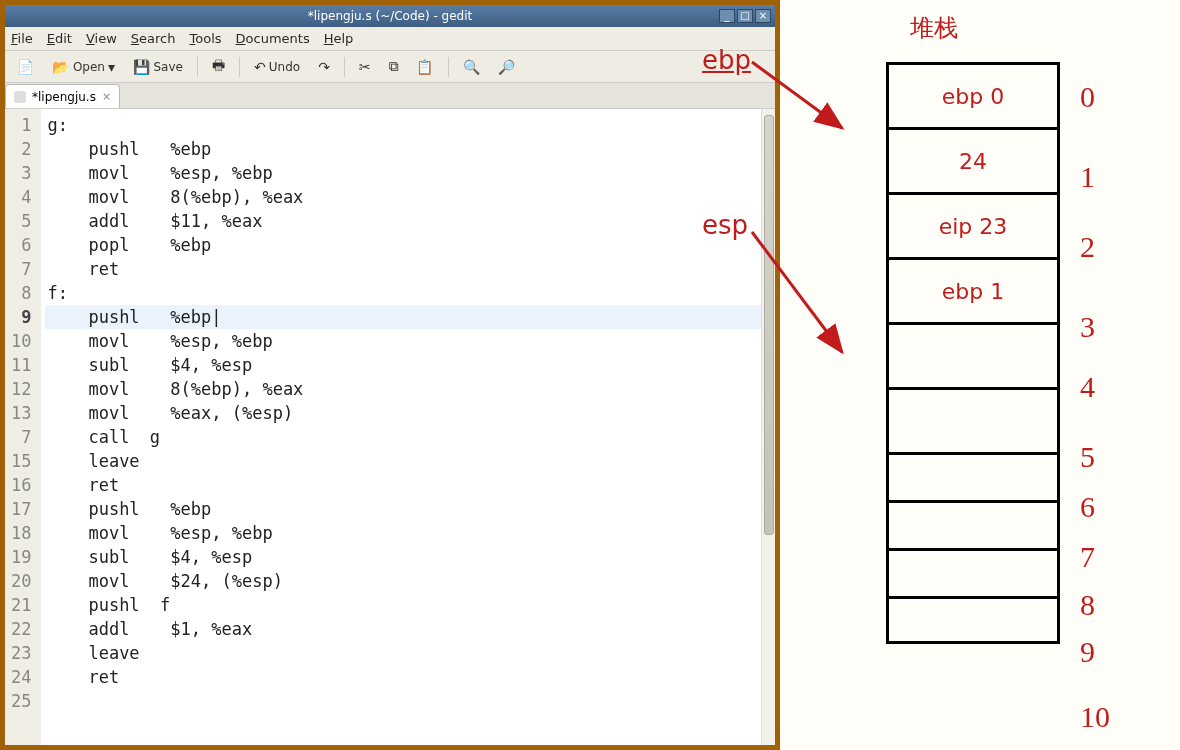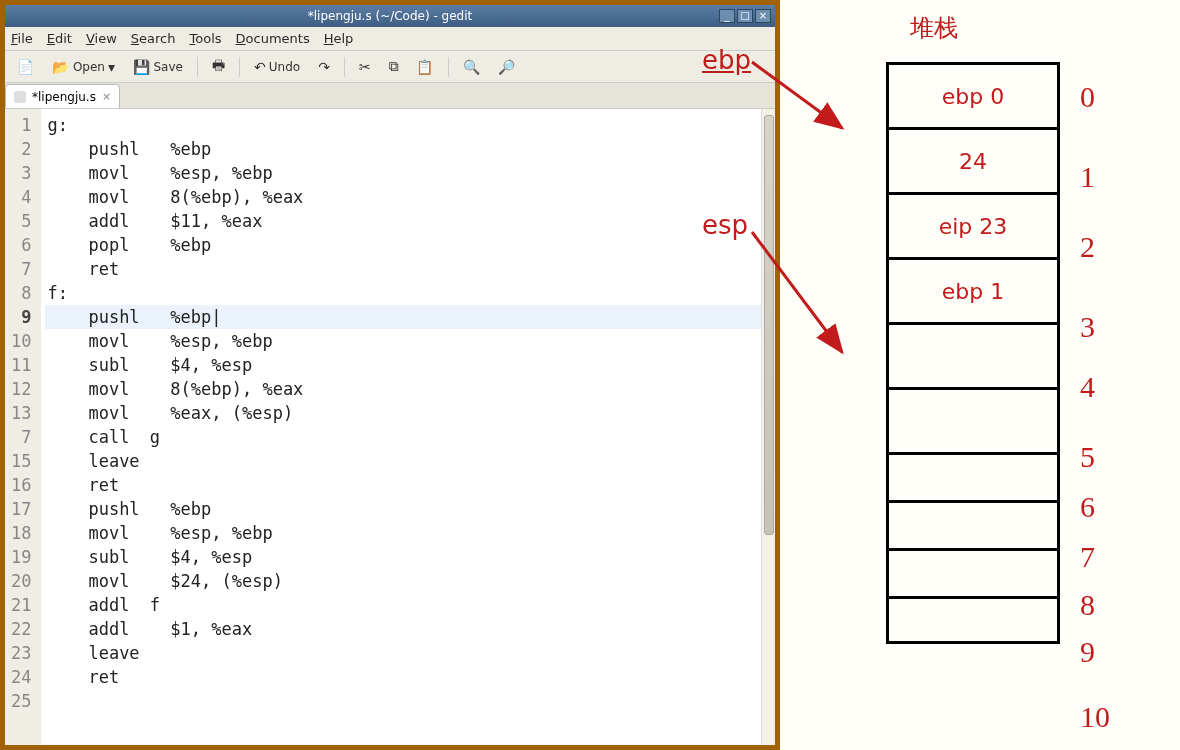--- a/index.html
+++ b/index.html
@@ -317,21 +317,21 @@
         <div class="code-line">    subl    $4, %esp</div>
         <div class="code-line">    movl    8(%ebp), %eax</div>
         <div class="code-line">    movl    %eax, (%esp)</div>
         <div class="code-line">    call  g</div>
         <div class="code-line">    leave</div>
         <div class="code-line">    ret</div>
         <div class="code-line">    pushl   %ebp</div>
         <div class="code-line">    movl    %esp, %ebp</div>
         <div class="code-line">    subl    $4, %esp</div>
         <div class="code-line">    movl    $24, (%esp)</div>
-        <div class="code-line">    addl  f</div>
+        <div class="code-line">    pushl  f</div>
         <div class="code-line">    addl    $1, %eax</div>
         <div class="code-line">    leave</div>
         <div class="code-line">    ret</div>
       </div>
     <div class="scrollbar">
       <div class="scrollthumb"></div>
     </div>
   </div>
 </div>
 

